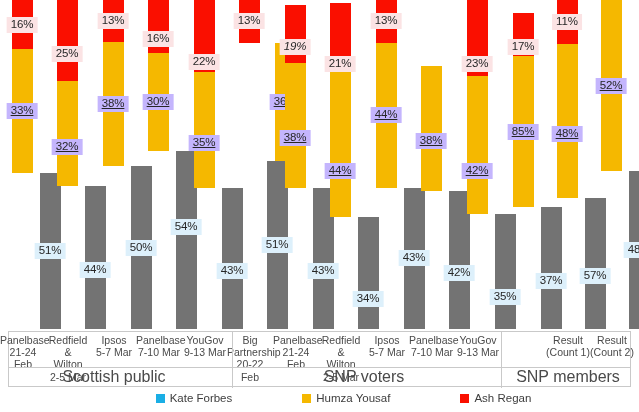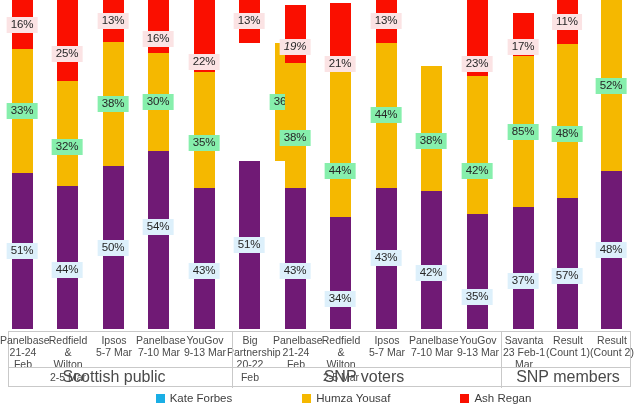--- a/index.html
+++ b/index.html
@@ -26,38 +26,38 @@
     position:absolute;
     bottom:0;
     width:21px;
     display:flex;
     flex-direction:column-reverse;
   }
   .seg{
     width:100%;
     position:relative;
   }
-  .seg-kf{background:#701a75;}
+  .seg-kf{background:#737373;margin-left:28px;}
   .seg-hy{background:#f5b800;}
   .seg-ar{background:#fa0f00;}
 
   .dlabel{
     position:absolute;
     left:50%;
     top:50%;
     transform:translate(-50%,-50%);
     font-size:11.5px;
     line-height:13px;
     white-space:nowrap;
     padding:1px 4px 2px 4px;
     color:#262626;
     letter-spacing:-0.1px;
   }
   .lab-kf{background:#ddf0fb;}
-  .lab-hy{background:#86efac;}
+  .lab-hy{background:#c4b5fd;text-decoration:underline;}
   .lab-ar{background:#fbe3e4;}
 
   
   .up   {transform:translate(-50%,-50%) translateY(-13px);}
   .dn   {transform:translate(-50%,-50%) translateY(13px);}
   .dn2  {transform:translate(-50%,-50%) translateY(26px);}
 
   
   .axis{
     position:absolute;
@@ -312,25 +312,20 @@
           <div>5-7 Mar</div>
         </div>
         <div class="tick-label" style="left: 400px; width: 46px;">
           <div>Panelbase</div>
           <div>7-10 Mar</div>
         </div>
         <div class="tick-label" style="left: 446px; width: 46px;">
           <div>YouGov</div>
           <div>9-13 Mar</div>
         </div>
-        <div class="tick-label" style="left: 492px; width: 46px;">
-          <div>Savanta</div>
-          <div>23 Feb-1</div>
-          <div>Mar</div>
-        </div>
         <div class="tick-label" style="left: 536px; width: 46px;">
           <div>Result</div>
           <div>(Count 1)</div>
         </div>
         <div class="tick-label" style="left: 580px; width: 46px;">
           <div>Result</div>
           <div>(Count 2)</div>
         </div>
       </div>
     <div class="grp-row" id="groups">

